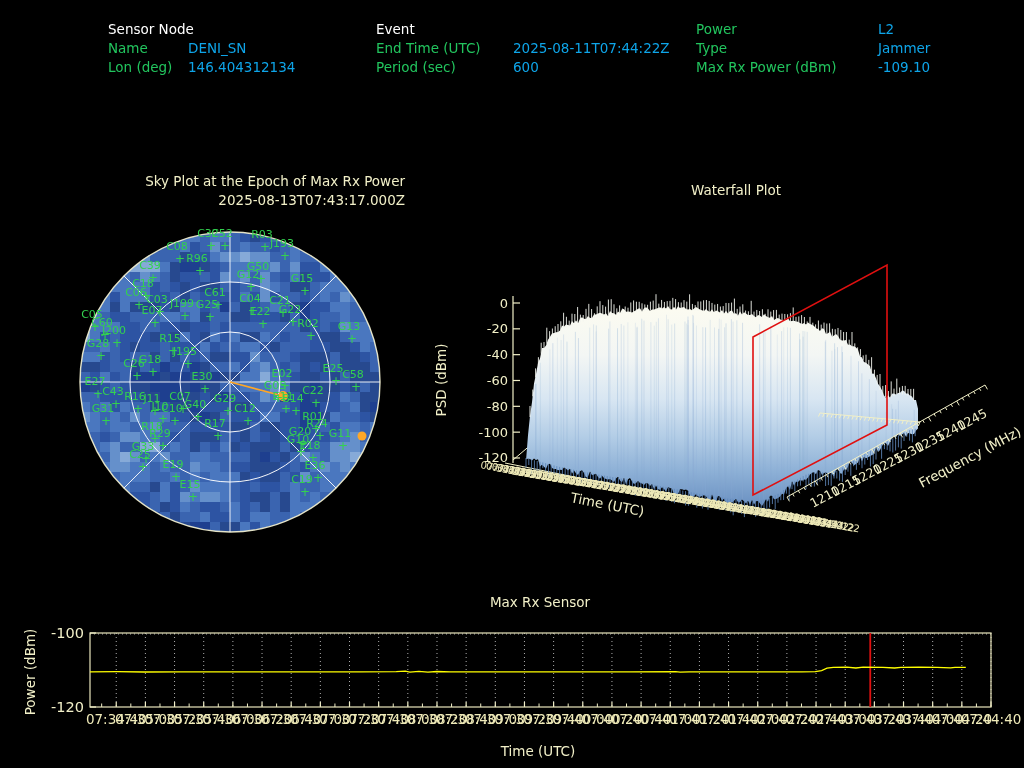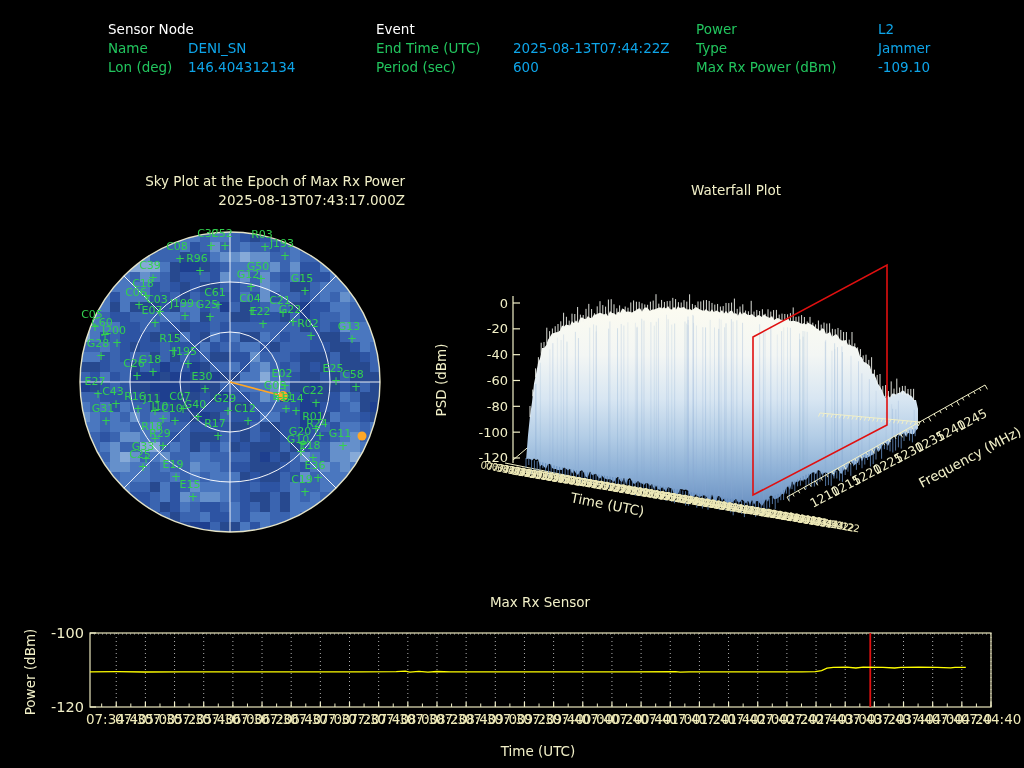--- a/index.html
+++ b/index.html
@@ -32,21 +32,21 @@
       <span class="hvalue">146.404312134</span>
     </div>
 </div>
 
 <div class="hcol" style="left:348px;">
   <div class="hrow">
       <span class="htitle">Event</span>
     </div>
   <div class="hrow">
       <span class="hlabel" style="width:137px">End Time (UTC)</span>
-      <span class="hvalue">2025-08-13T07:44:22Z</span>
+      <span class="hvalue">2025-08-11T07:44:22Z</span>
     </div>
   <div class="hrow">
       <span class="hlabel" style="width:137px">Period (sec)</span>
       <span class="hvalue">600</span>
     </div>
 </div>
 
 <div class="hcol" style="left:668px;">
   <div class="hrow">
       <span class="hlabel" style="width:182px">Power</span>

